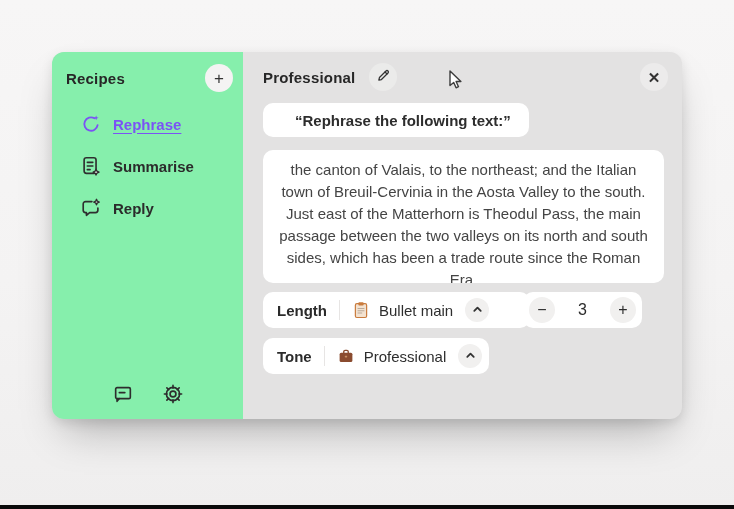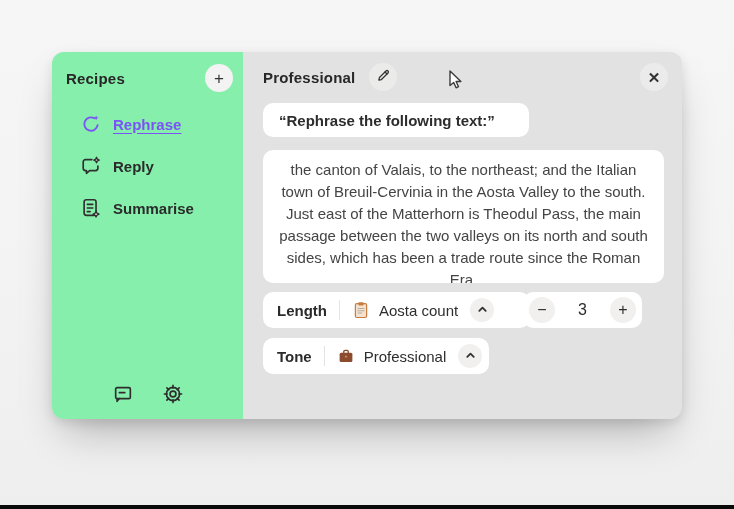--- a/index.html
+++ b/index.html
@@ -45,21 +45,21 @@
   .main { position:absolute; left:191px; top:0; right:0; bottom:0; border-radius:0 12px 12px 0; }
   .main-header { position:absolute; left:20px; right:14px; top:11px; height:28px; display:flex; align-items:center; }
   .main-title { font-size:15px; font-weight:700; color:#272727; letter-spacing:.2px; }
   .edit-btn { margin-left:14px; background:#ebebea; }
   .edit-btn svg { width:15px; height:15px; }
   .close-btn { position:absolute; right:0; top:0; background:#ecebeb; font-size:15px; font-weight:700; }
 
   .prompt-pill {
     position:absolute; left:20px; top:51px; width:266px; height:34px;
     background:#ffffff; border-radius:10px; display:flex; align-items:center;
-    padding:0 16px; font-size:15px; font-weight:700; color:#2d2d2d; white-space:nowrap;
+    padding:0 32px; font-size:15px; font-weight:700; color:#2d2d2d; white-space:nowrap;
   }
   .text-box {
     position:absolute; left:20px; top:98px; width:401px; height:133px;
     background:#ffffff; border-radius:10px; padding:9px 14px;
     font-size:15px; line-height:22px; color:#444444; overflow:hidden;text-align:center;
   }
 
   .pill {
     position:absolute; height:36px; background:#ffffff; border-radius:10px;
     display:flex; align-items:center; padding:0 6px 0 14px;
@@ -108,35 +108,35 @@
             <svg viewBox="0 0 24 24" fill="none" stroke="currentColor" stroke-width="2" stroke-linecap="round">
               <path d="M19.2 13.2a7.3 7.3 0 1 1-3.4-7.4"></path>
               <path d="M17.6 2.6l.8 1.9 1.9.8-1.9.8-.8 1.9-.8-1.9-1.9-.8 1.9-.8z" fill="currentColor" stroke="none"></path>
             </svg>
           </span>
           <span class="lbl">Rephrase</span>
         </div>
         <div class="nav-item">
           <span class="ic">
             <svg viewBox="0 0 24 24" fill="none" stroke="currentColor" stroke-width="1.8" stroke-linecap="round" stroke-linejoin="round">
-              <path d="M13 5H6a2.5 2.5 0 0 0-2.5 2.5v7A2.5 2.5 0 0 0 6 17h1v3l3.5-3H17a2.5 2.5 0 0 0 2.5-2.5V12"></path>
-              <path d="M18 2.5l.9 2.1 2.1.9-2.1.9-.9 2.1-.9-2.1-2.1-.9 2.1-.9z" fill="#ffffff" stroke-width="1.5"></path>
-            </svg>
-          </span>
-          <span class="lbl">Reply</span>
+              <rect x="4.5" y="3" width="13" height="17" rx="2.5"></rect>
+              <path d="M8 8h6M8 12h6M8 16h3"></path>
+              <path d="M17.5 15.5l1 2.2 2.2 1-2.2 1-1 2.2-1-2.2-2.2-1 2.2-1z" fill="#ffffff" stroke-width="1.5"></path>
+            </svg>
+          </span>
+          <span class="lbl">Summarise</span>
         </div>
         <div class="nav-item">
           <span class="ic">
             <svg viewBox="0 0 24 24" fill="none" stroke="currentColor" stroke-width="1.8" stroke-linecap="round" stroke-linejoin="round">
-              <rect x="4.5" y="3" width="13" height="17" rx="2.5"></rect>
-              <path d="M8 8h6M8 12h6M8 16h3"></path>
-              <path d="M17.5 15.5l1 2.2 2.2 1-2.2 1-1 2.2-1-2.2-2.2-1 2.2-1z" fill="#ffffff" stroke-width="1.5"></path>
-            </svg>
-          </span>
-          <span class="lbl">Summarise</span>
+              <path d="M13 5H6a2.5 2.5 0 0 0-2.5 2.5v7A2.5 2.5 0 0 0 6 17h1v3l3.5-3H17a2.5 2.5 0 0 0 2.5-2.5V12"></path>
+              <path d="M18 2.5l.9 2.1 2.1.9-2.1.9-.9 2.1-.9-2.1-2.1-.9 2.1-.9z" fill="#ffffff" stroke-width="1.5"></path>
+            </svg>
+          </span>
+          <span class="lbl">Reply</span>
         </div>
       </div>
 
       <div class="sidebar-footer">
         <span class="foot-ic">
           <svg viewBox="0 0 24 24" fill="none" stroke="currentColor" stroke-width="1.8" stroke-linecap="round" stroke-linejoin="round">
             <rect x="4" y="5" width="16" height="12" rx="1.5"></rect>
             <path d="M8 10.5h6"></path>
             <path d="M8 17l-2.5 3v-3"></path>
           </svg>
@@ -174,21 +174,21 @@
       <div class="pill length-pill">
         <span class="pill-label">Length</span>
         <span class="divider"></span>
         <span class="opt-icon">
           <svg viewBox="0 0 24 24">
             <rect x="4.5" y="3.5" width="15" height="18.5" rx="2" fill="#f3e2d0" stroke="#c97b3d" stroke-width="1.6"></rect>
             <rect x="8.5" y="1.8" width="7" height="4.2" rx="1.2" fill="#c97b3d"></rect>
             <path d="M8 10h8M8 13h8M8 16h5" stroke="#b9a999" stroke-width="1.3" stroke-linecap="round"></path>
           </svg>
         </span>
-        <span class="pill-value">Aosta count</span>
+        <span class="pill-value">Bullet main</span>
         <button class="chev-btn">
           <span>
             <svg viewBox="0 0 12 12" fill="none" stroke="#333" stroke-width="2" stroke-linecap="round" stroke-linejoin="round">
               <path d="M2.5 7.5L6 4l3.5 3.5"></path>
             </svg>
           </span>
         </button>
       </div>
 
       <div class="counter">

